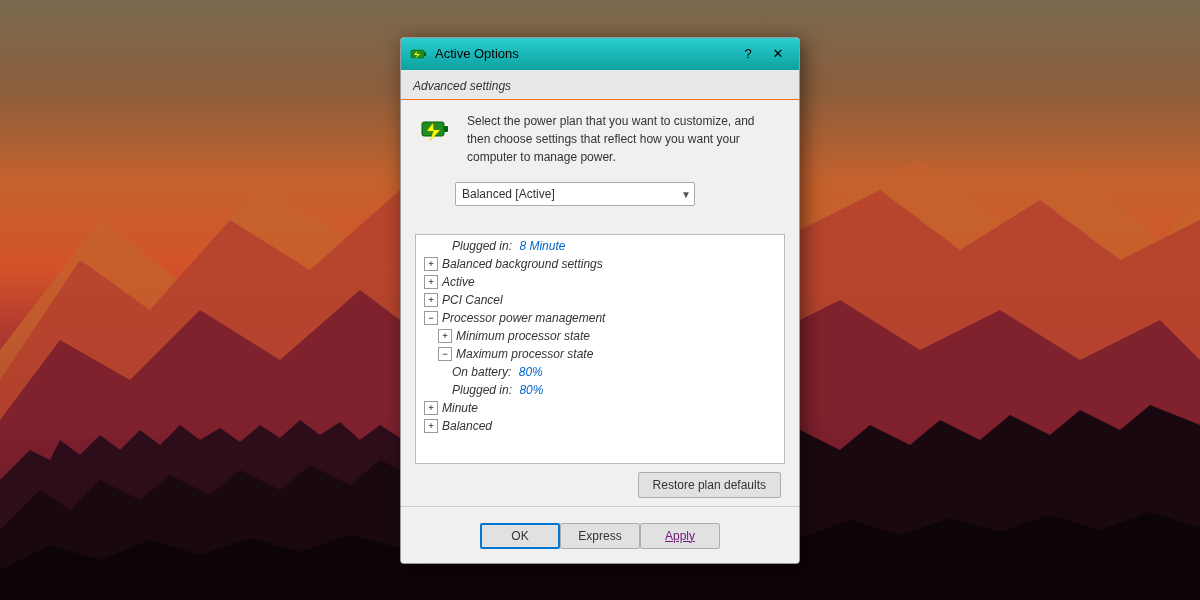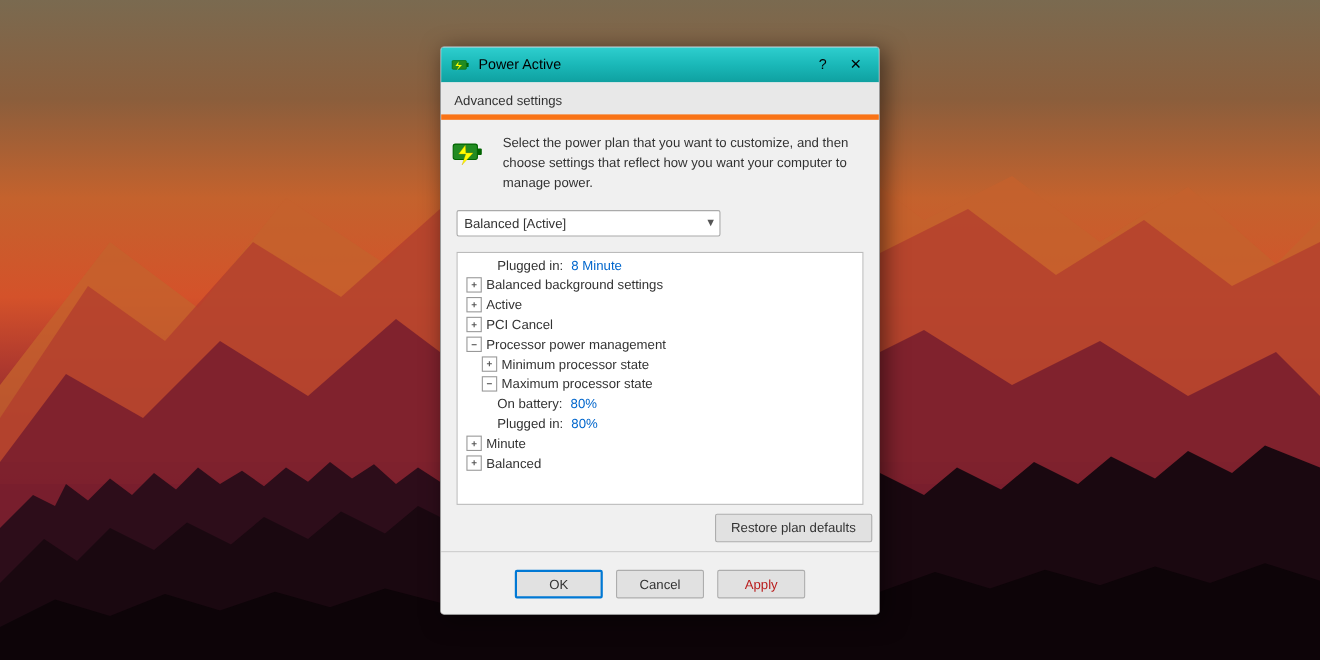--- a/index.html
+++ b/index.html
@@ -108,54 +108,56 @@
 
     
     .dialog-content {
       background: #f0f0f0;
       padding: 0;
     }
 
     
     .section-header {
       background: #e8e8e8;
-      border-bottom: 5px solid #f97316;
+      border-bottom: 1px solid #f97316;
       padding: 8px 12px 6px 12px;
+      font-style: italic;
     }
 
     .section-header-text {
       font-size: 12px;
       color: #333;
     }
 
     
     .info-area {
       display: flex;
       align-items: flex-start;
       gap: 12px;
-      padding: 12px 8px;
+      padding: 12px 18px;
       background: #f0f0f0;
     }
 
     .power-icon {
       width: 36px;
       height: 36px;
       flex-shrink: 0;
       margin-top: 2px;
     }
 
     .info-text {
       font-size: 12px;
       line-height: 1.5;
       color: #333;
     }
 
     
     .dropdown-row {
-      padding: 4px 14px 14px 14px;
+      padding: 4px 14px 28px 14px;
+      margin-left: 40px;
     }
 
     .dropdown-wrapper {
       position: relative;
       display: inline-block;
       width: 240px;
     }
 
     .dropdown-wrapper select {
       width: 100%;
@@ -197,20 +199,21 @@
 
     .list-item {
       padding: 2px 8px;
       font-size: 12px;
       color: #333;
       display: flex;
       align-items: center;
       gap: 4px;
       cursor: pointer;
       white-space: nowrap;
+      font-style: italic;
     }
 
     .expand-icon {
       width: 14px;
       height: 14px;
       border: 1px solid #999;
       display: inline-flex;
       align-items: center;
       justify-content: center;
       font-size: 9px;
@@ -240,21 +243,21 @@
     }
     .settings-list-wrapper::-webkit-scrollbar-thumb {
       background: #c0c0c0;
       border: 1px solid #aaa;
     }
 
     
     .restore-row {
       display: flex;
       justify-content: flex-end;
-      padding: 8px 6px;
+      padding: 8px 18px;
     }
 
     .restore-btn {
       background: #e1e1e1;
       border: 1px solid #adadad;
       border-radius: 2px;
       padding: 4px 14px;
       font-size: 12px;
       color: #333;
       cursor: pointer;
@@ -265,21 +268,21 @@
     .separator {
       height: 1px;
       background: #ccc;
       margin: 0 0 8px 0;
     }
 
     
     .footer-buttons {
       display: flex;
       justify-content: center;
-      gap: 12px;
+      gap: 0;
       padding: 8px 14px 14px 14px;
       background: #f0f0f0;
     }
 
     .footer-btn {
       min-width: 80px;
       height: 26px;
       background: #e1e1e1;
       border: 1px solid #adadad;
       border-radius: 2px;
@@ -288,22 +291,23 @@
       cursor: pointer;
       padding: 0 14px;
     }
 
     .footer-btn.primary {
       border: 2px solid #0078d4;
     }
 
     .footer-btn:disabled,
     .footer-btn.disabled {
-      color: #b91c1c;
+      color: #701a75;
       cursor: default;
+      text-decoration: underline;
     }
   </style>
 </head>
 <body>
 
 <div class="background">
 
   <svg class="mountains" viewBox="0 0 1200 600" preserveAspectRatio="xMidYMid slice" xmlns="http://www.w3.org/2000/svg">
 
     <polygon points="0,350 100,220 180,280 260,180 350,240 430,160 520,230 600,150 680,210 760,140 840,200 920,160 1000,220 1080,170 1160,240 1200,200 1200,420 0,420" fill="#c4622d" opacity="0.8"></polygon>
@@ -324,21 +328,21 @@
 
     <div class="title-bar">
       <div class="title-bar-icon">
 
         <svg width="18" height="18" viewBox="0 0 18 18" fill="none" xmlns="http://www.w3.org/2000/svg">
           <rect x="2" y="5" width="13" height="8" rx="1" fill="#228B22" stroke="#006400" stroke-width="0.5"></rect>
           <rect x="15" y="7" width="2" height="4" rx="0.5" fill="#006400"></rect>
           <polygon points="8,6 5,10 8.5,10 6,14 11,9 7.5,9" fill="yellow"></polygon>
         </svg>
       </div>
-      <span class="title-bar-text">Power Active</span>
+      <span class="title-bar-text">Active Options</span>
       <div class="title-bar-controls">
         <button class="title-bar-btn">?</button>
         <button class="title-bar-btn close">✕</button>
       </div>
     </div>
 
     <div class="dialog-content">
 
       <div class="section-header">
         <span class="section-header-text">Advanced settings</span>
@@ -428,19 +432,19 @@
       </div>
 
       <div class="restore-row">
         <button class="restore-btn">Restore plan defaults</button>
       </div>
 
       <div class="separator"></div>
 
       <div class="footer-buttons">
         <button class="footer-btn primary">OK</button>
-        <button class="footer-btn">Cancel</button>
+        <button class="footer-btn">Express</button>
         <button class="footer-btn disabled" disabled="">Apply</button>
       </div>
 
     </div>
   </div>
 </div>
 
 </body></html>

